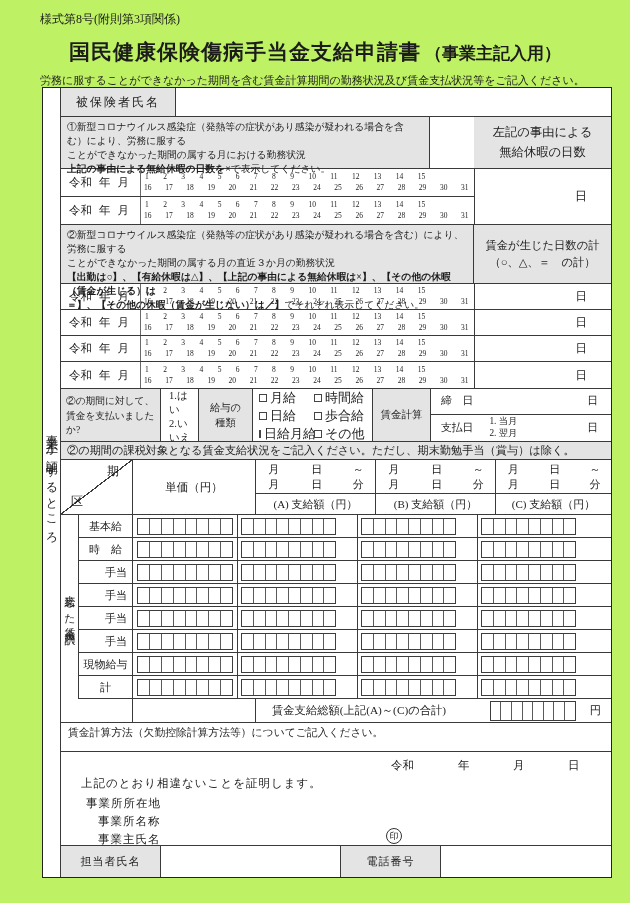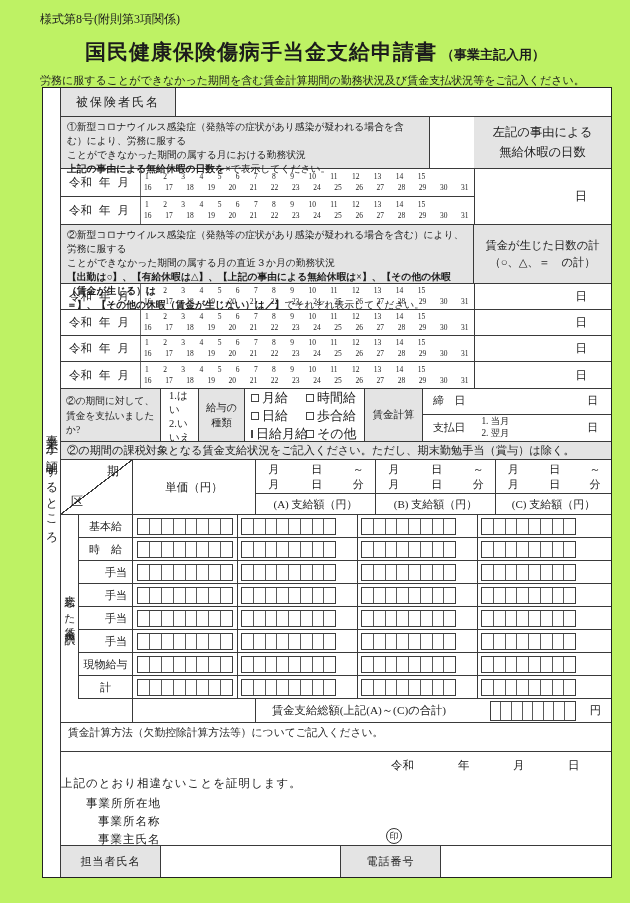--- a/index.html
+++ b/index.html
@@ -1,21 +1,21 @@
 <!DOCTYPE html>
 <html><head>
 <meta charset="utf-8">
 <style>
   html,body{margin:0;padding:0;background:#ffffff;}
   body{width:630px;height:903px;font-family:"Liberation Serif","DejaVu Serif",serif;color:#1c1c1c;overflow:hidden;}
   .page{position:relative;width:630px;height:903px;background:#bef264;}
   .meta{position:absolute;left:40px;top:11px;font-size:12px;}
   .title-line{position:absolute;left:0;top:38px;width:630px;text-align:center;white-space:nowrap;}
   .title-main{font-size:21px;font-weight:bold;letter-spacing:1px;}
-  .title-sub{font-size:13px;font-weight:bold;}
+  .title-sub{font-size:17px;font-weight:bold;}
   .instr{position:absolute;left:40px;top:73px;font-size:11px;}
 
   .form{position:absolute;left:42px;top:87px;width:570px;height:791px;border:1.4px solid #222;display:flex;box-sizing:border-box;background:#fff;}
   .form *{box-sizing:border-box;}
   .leftcol{width:18px;border-right:1px solid #3a3a3a;display:flex;align-items:center;justify-content:center;}
   .vtext{writing-mode:vertical-rl;font-size:12px;letter-spacing:3px;}
   .main{flex:1;display:flex;flex-direction:column;}
 
   .bb{border-bottom:1px solid #3a3a3a;}
   .br{border-right:1px solid #3a3a3a;}
@@ -51,21 +51,21 @@
   .days-cell{flex:1;display:flex;flex-direction:column;justify-content:space-evenly;}
   .daycount-cell{width:137px;border-left:1px solid #3a3a3a;display:flex;align-items:center;justify-content:flex-end;padding-right:24px;font-size:11.5px;}
   .days-line{display:flex;justify-content:space-between;font-size:7.5px;color:#222;line-height:1;}
   .days-line.l1{width:86%;padding:0 2px 0 4px;}
   .days-line.l2{width:99%;padding:0 2px 0 3px;}
 
   
   .q-row{height:53px;display:flex;}
   .q-question{width:100px;padding:5px 4px 0 5px;font-size:9.7px;line-height:1.5;}
   .q-opts{width:38px;display:flex;flex-direction:column;justify-content:space-evenly;padding-left:8px;font-size:10.5px;}
-  .q-type{width:46px;display:flex;flex-direction:column;align-items:center;justify-content:center;font-size:10.3px;line-height:1.5;}
+  .q-type{width:54px;display:flex;flex-direction:column;align-items:center;justify-content:center;font-size:10.3px;line-height:1.5;}
   .q-checks{width:120px;display:grid;grid-template-columns:55px 1fr;align-content:space-evenly;padding-left:6px;font-size:13px;}
   .chk{display:flex;align-items:center;white-space:nowrap;}
   .cbx{display:inline-block;width:8px;height:8px;border:1px solid #444;margin-right:3px;background:#fff;}
   .q-calc{width:58px;display:flex;align-items:center;justify-content:center;font-size:10.5px;}
   .q-right{flex:1;display:flex;flex-direction:column;font-size:10.8px;}
   .q-close{height:26px;border-bottom:1px solid #3a3a3a;display:flex;align-items:center;padding:0 13px 0 10px;}
   .q-pay{height:27px;display:flex;align-items:center;padding:0 13px 0 10px;}
   .q-pay-opts{display:flex;flex-direction:column;margin-left:16px;font-size:9.3px;line-height:1.25;}
   .q-unit{margin-left:auto;}
 
@@ -116,21 +116,21 @@
   .t-label{flex:1;}
   .t-unit{margin-left:14px;}
 
   
   .calc-row{height:30px;font-size:10.8px;padding:3px 0 0 7px;}
 
   
   .cert{height:96px;position:relative;font-size:11.5px;}
   .cert .dateline span{position:absolute;top:6px;}
   .cert .d-era{left:330px;} .cert .d-y{left:397px;} .cert .d-m{left:452px;} .cert .d-d{left:507px;}
-  .cert .stmt{position:absolute;left:0;top:24px;letter-spacing:1px;}
+  .cert .stmt{position:absolute;left:20px;top:24px;letter-spacing:1px;}
   .cert .addr{position:absolute;left:25px;top:44px;letter-spacing:1px;}
   .cert .offc{position:absolute;left:37px;top:62px;letter-spacing:1px;}
   .cert .ownr{position:absolute;left:37px;top:80px;letter-spacing:1px;}
   .seal{position:absolute;left:325px;top:76px;width:16px;height:16px;border:1px solid #333;border-radius:50%;font-size:9px;display:flex;align-items:center;justify-content:center;}
 
   
   .contact{height:33px;display:flex;border-top:1px solid #3a3a3a;}
   .c-lab{width:100px;display:flex;align-items:center;justify-content:center;font-size:11px;letter-spacing:1px;}
   .c-val1{width:180px;}
   .c-val2{flex:1;}

